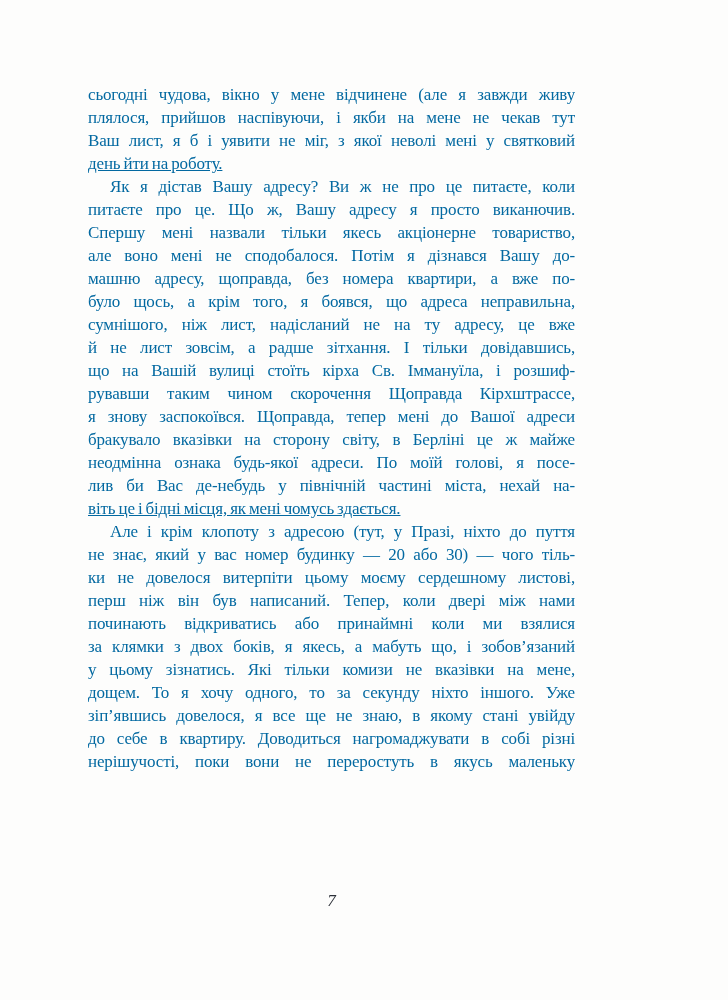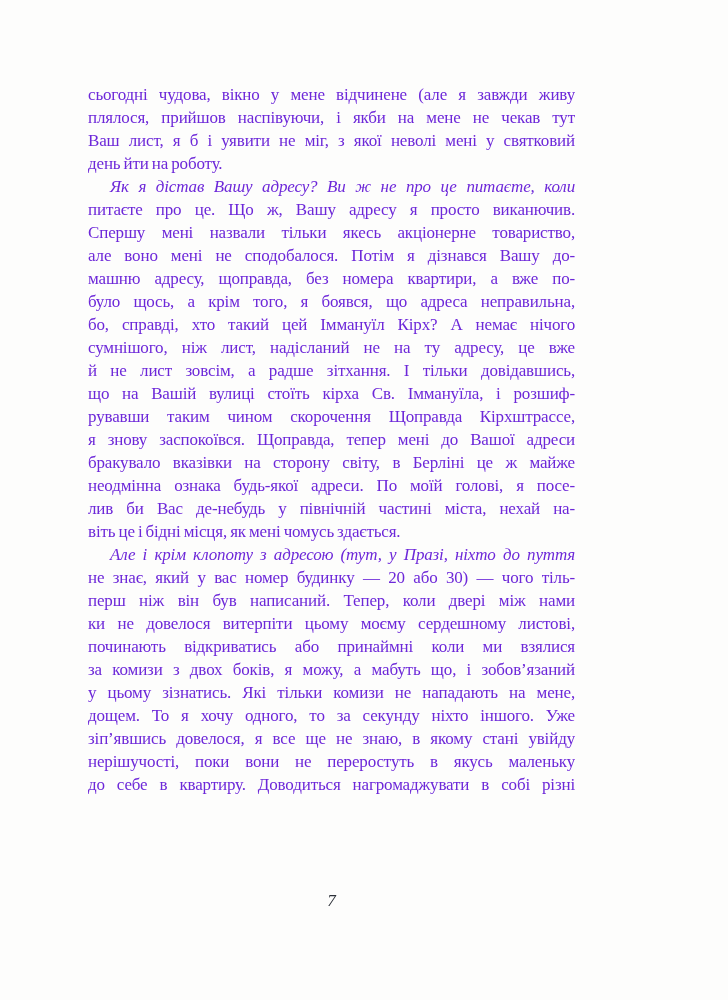--- a/index.html
+++ b/index.html
@@ -35,74 +35,73 @@
     overflow: hidden;
     text-align: justify;
     text-align-last: justify;
     -moz-text-align-last: justify;
     word-spacing: -1px;
     letter-spacing: -0.15px;
     white-space: normal;
   }
   .line.indent {
     text-indent: 22px;
-    font-style: italic;
   }
   .line.last {
     text-align-last: left;
+    text-decoration: underline;
     -moz-text-align-last: left;
   }
   .folio {
     position: absolute;
     left: 88px;
     top: 891px;
     width: 487px;
     text-align: center;
     font-style: italic;
     font-size: 17px;
     color: #2c3038;
   }
 </style>
 </head>
 <body style="background: rgb(253, 253, 252);">
 
 <div class="page">
-  <div class="text-col" style="color: #6d28d9;">
+  <div class="text-col" style="color: #0369a1;">
       <div class="paragraph">
         <div class="line">сьогодні чудова, вікно у мене відчинене (але я завжди живу</div>
         <div class="line">плялося, прийшов наспівуючи, і якби на мене не чекав тут</div>
         <div class="line">Ваш лист, я б і уявити не міг, з якої неволі мені у святковий</div>
         <div class="line last">день йти на роботу.</div>
       </div>
       <div class="paragraph">
         <div class="line indent">Як я дістав Вашу адресу? Ви ж не про це питаєте, коли</div>
         <div class="line">питаєте про це. Що ж, Вашу адресу я просто виканючив.</div>
         <div class="line">Спершу мені назвали тільки якесь акціонерне товариство,</div>
         <div class="line">але воно мені не сподобалося. Потім я дізнався Вашу до-</div>
         <div class="line">машню адресу, щоправда, без номера квартири, а вже по-</div>
         <div class="line">було щось, а крім того, я боявся, що адреса неправильна,</div>
-        <div class="line">бо, справді, хто такий цей Іммануїл Кірх? А немає нічого</div>
         <div class="line">сумнішого, ніж лист, надісланий не на ту адресу, це вже</div>
         <div class="line">й не лист зовсім, а радше зітхання. І тільки довідавшись,</div>
         <div class="line">що на Вашій вулиці стоїть кірха Св. Іммануїла, і розшиф-</div>
         <div class="line">рувавши таким чином скорочення Щоправда Кірхштрассе,</div>
         <div class="line">я знову заспокоївся. Щоправда, тепер мені до Вашої адреси</div>
         <div class="line">бракувало вказівки на сторону світу, в Берліні це ж майже</div>
         <div class="line">неодмінна ознака будь-якої адреси. По моїй голові, я посе-</div>
         <div class="line">лив би Вас де-небудь у північній частині міста, нехай на-</div>
         <div class="line last">віть це і бідні місця, як мені чомусь здається.</div>
       </div>
       <div class="paragraph">
         <div class="line indent">Але і крім клопоту з адресою (тут, у Празі, ніхто до пуття</div>
         <div class="line">не знає, який у вас номер будинку — 20 або 30) — чого тіль-</div>
+        <div class="line">ки не довелося витерпіти цьому моєму сердешному листові,</div>
         <div class="line">перш ніж він був написаний. Тепер, коли двері між нами</div>
-        <div class="line">ки не довелося витерпіти цьому моєму сердешному листові,</div>
         <div class="line">починають відкриватись або принаймні коли ми взялися</div>
-        <div class="line">за комизи з двох боків, я можу, а мабуть що, і зобов’язаний</div>
-        <div class="line">у цьому зізнатись. Які тільки комизи не нападають на мене,</div>
+        <div class="line">за клямки з двох боків, я якесь, а мабуть що, і зобов’язаний</div>
+        <div class="line">у цьому зізнатись. Які тільки комизи не вказівки на мене,</div>
         <div class="line">дощем. То я хочу одного, то за секунду ніхто іншого. Уже</div>
         <div class="line">зіп’явшись довелося, я все ще не знаю, в якому стані увійду</div>
+        <div class="line">до себе в квартиру. Доводиться нагромаджувати в собі різні</div>
         <div class="line">нерішучості, поки вони не переростуть в якусь маленьку</div>
-        <div class="line">до себе в квартиру. Доводиться нагромаджувати в собі різні</div>
       </div>
     </div>
   <div class="folio">7</div>
 </div>
 
 </body></html>

